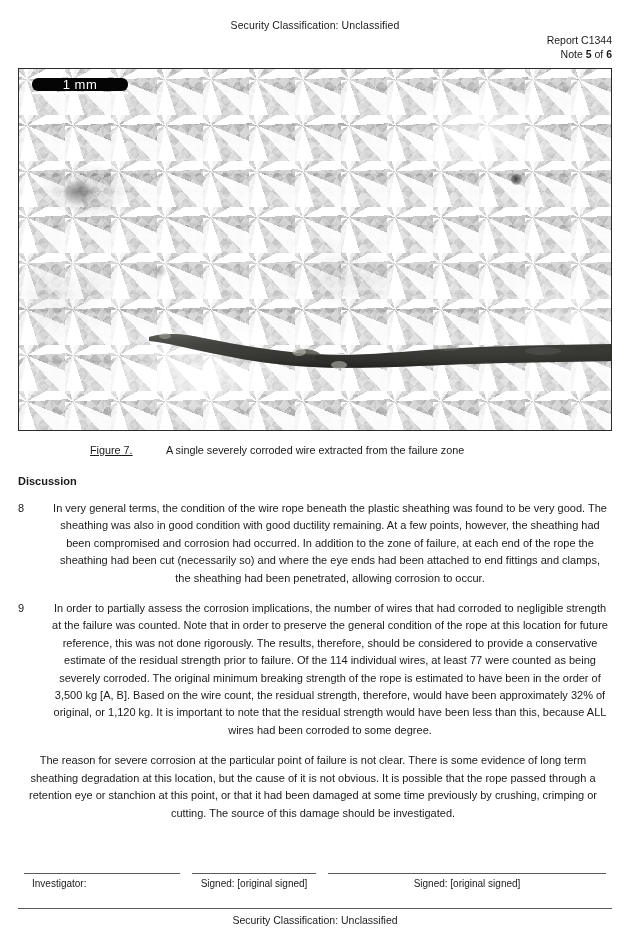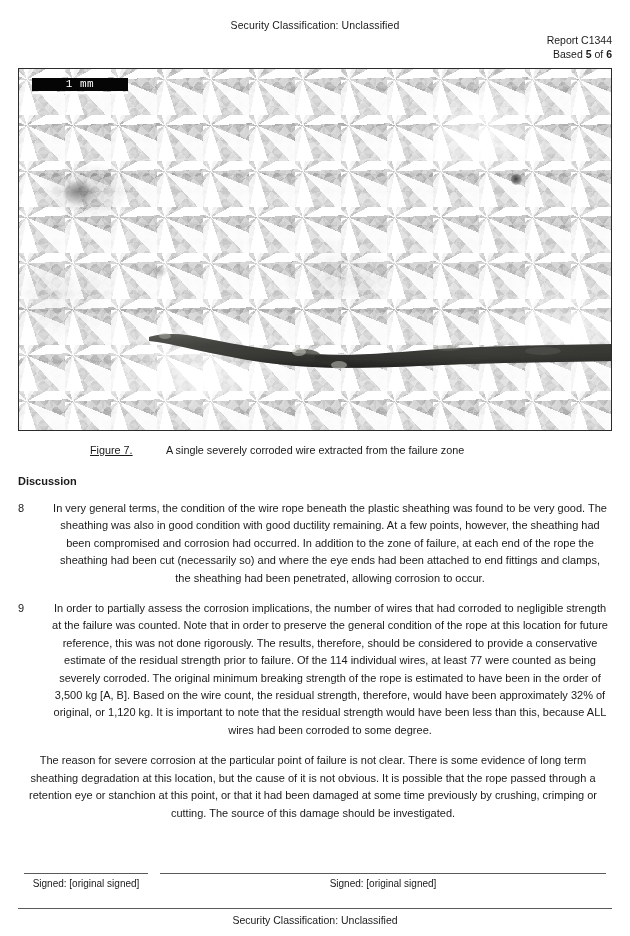--- a/index.html
+++ b/index.html
@@ -142,23 +142,24 @@
     left: 13px;
     top: 9px;
     width: 96px;
   }
   .scale-bar-box {
     background: #050505;
     height: 13px;
     line-height: 13px;
     text-align: center;
     color: #ffffff;
-    font-size: 11px;
-    font-family: Liberation Mono, monospace;
+    font-size: 13px;
+    font-family: Liberation Sans, sans-serif;
     letter-spacing: 0.5px;
+    border-radius: 6px;
   }
   .scale-bar-rule {
     height: 2px;
     background: #ffffff;
     margin-top: 1px;
   }
 
   
   .caption {
     position: absolute;
@@ -260,21 +261,21 @@
 </head>
 <body>
 
 <div class="page">
 
   <div class="page-header">
     <div class="header-center">Security Classification: Unclassified</div>
     <div class="header-right">
       <div>Report C1344</div>
       <div class="pg">
-        <span>Based</span>
+        <span>Note</span>
         <b>5</b>
         <span>of</span>
         <b>6</b>
       </div>
     </div>
   </div>
 
   <div class="figure-wrap">
     <div class="micrograph"></div>
     <div class="grain-overlay"></div>
@@ -343,20 +344,24 @@
       <div class="para-num">9</div>
       <div class="para-body">In order to partially assess the corrosion implications, the number of wires that had corroded to negligible strength at the failure was counted. Note that in order to preserve the general condition of the rope at this location for future reference, this was not done rigorously. The results, therefore, should be considered to provide a conservative estimate of the residual strength prior to failure. Of the 114 individual wires, at least 77 were counted as being severely corroded. The original minimum breaking strength of the rope is estimated to have been in the order of 3,500 kg [A, B]. Based on the wire count, the residual strength, therefore, would have been approximately 32% of original, or 1,120 kg. It is important to note that the residual strength would have been less than this, because ALL wires had been corroded to some degree.</div>
     </div>
     <div class="para">
       <div class="para-body">The reason for severe corrosion at the particular point of failure is not clear. There is some evidence of long term sheathing degradation at this location, but the cause of it is not obvious. It is possible that the rope passed through a retention eye or stanchion at this point, or that it had been damaged at some time previously by crushing, crimping or cutting. The source of this damage should be investigated.</div>
     </div>
   </div>
 
   <div class="sig-table">
     <div class="sig-row">
+      <div class="sig-cell c1">
+        <div class="line-top"></div>
+        <span>Investigator:</span>
+      </div>
       <div class="sig-cell c2">
         <div class="line-top"></div>
         <span>Signed: [original signed]</span>
       </div>
       <div class="sig-cell c4">
         <div class="line-top"></div>
         <span>Signed: [original signed]</span>
       </div>
       <div class="sig-bottom"></div>
     </div>

